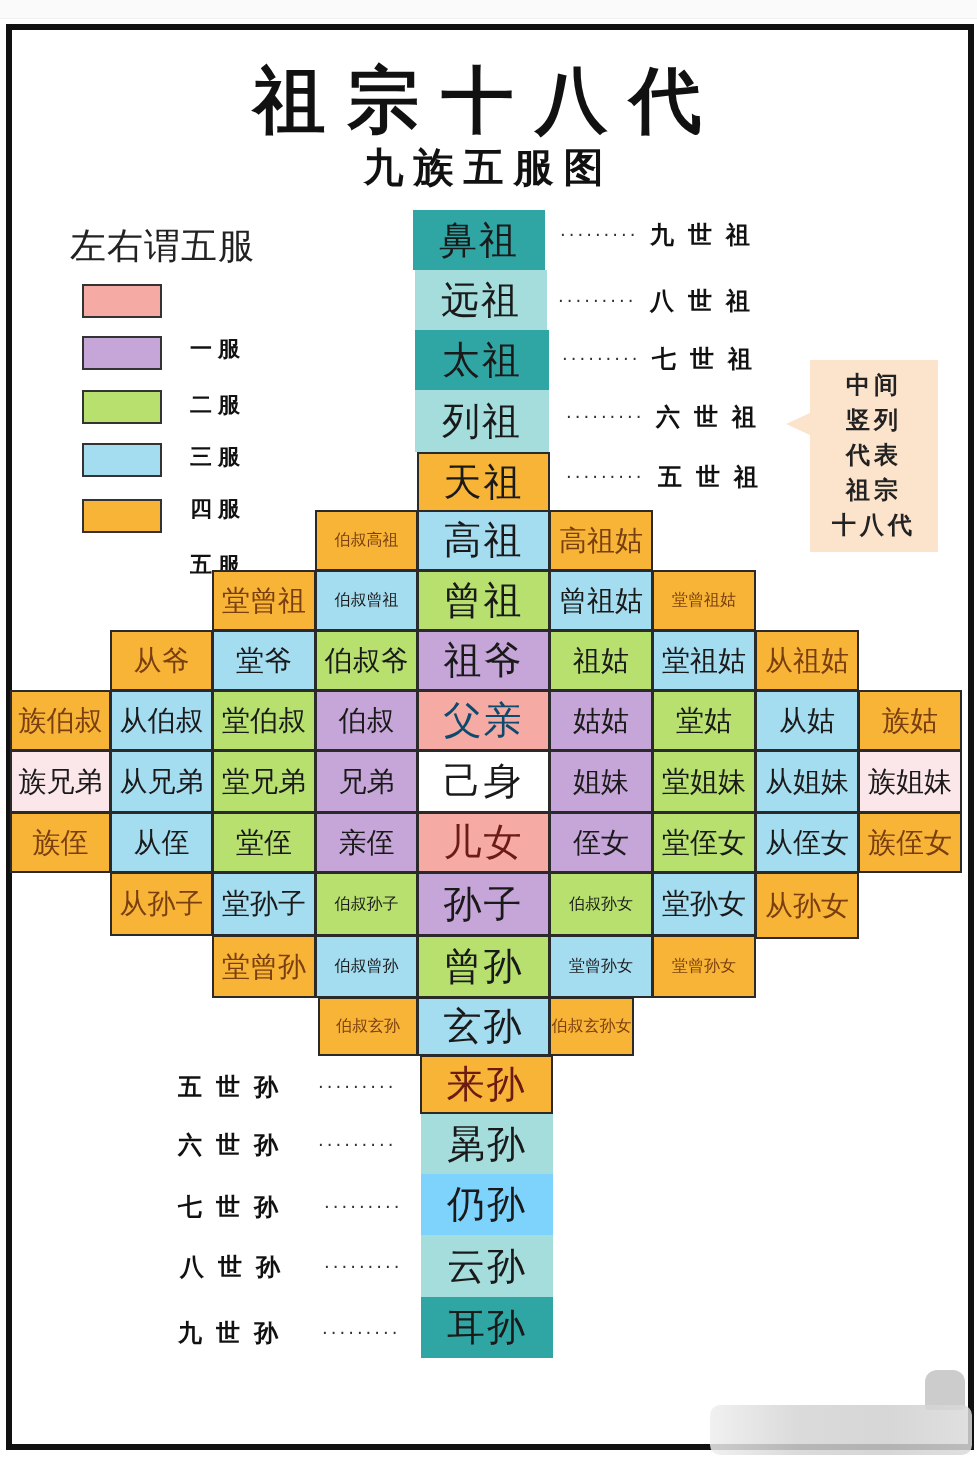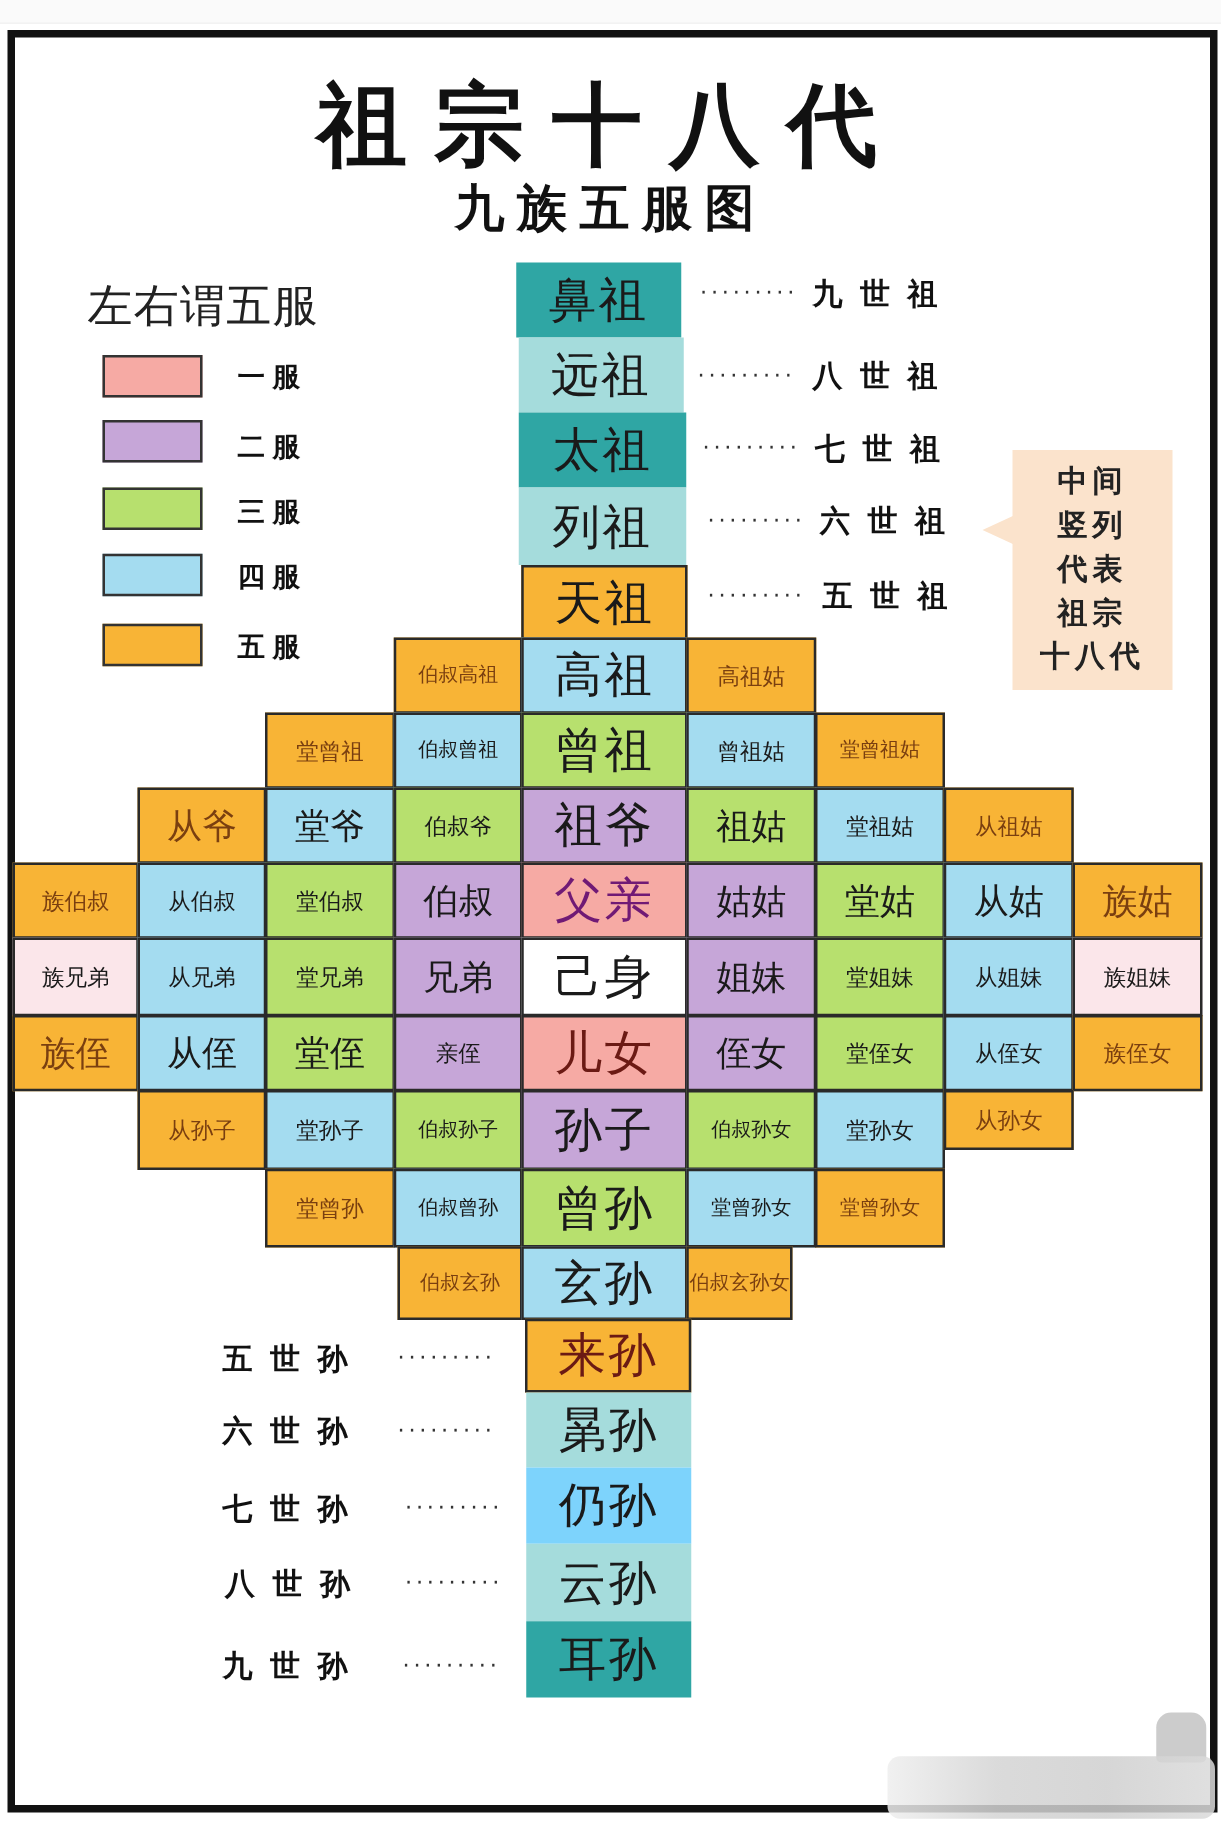--- a/index.html
+++ b/index.html
@@ -6,26 +6,26 @@
   body { width:977px; height:1463px; position:relative; overflow:hidden;
          font-family:"DejaVu Sans", "Liberation Sans", sans-serif; color:#1a1a1a; }
   .topstrip { position:absolute; left:0; top:0; width:977px; height:18px; background:#fafafa; border-bottom:1px solid #f0f0f0; }
   .frame { position:absolute; left:6px; top:24px; width:956px; height:1414px;
            border:6px solid #111; background:#fff; box-sizing:content-box; }
   .abs { position:absolute; }
   .title { left:0; width:977px; top:58px; text-align:center; font-size:72px; letter-spacing:22px; font-weight:bold; color:#111; line-height:84px; }
   .subtitle { left:0; width:977px; top:142px; text-align:center; font-size:40px; letter-spacing:10px; font-weight:bold; color:#111; line-height:50px; }
   .legend-title { left:70px; top:222px; font-size:36px; color:#222; line-height:48px; letter-spacing:1px; }
   .legend-swatch { left:82px; width:80px; height:34px; border:2px solid #333; box-sizing:border-box; }
-  .legend-label { left:190px; font-size:22px; font-weight:bold; color:#111; letter-spacing:6px; line-height:34px; }
+  .legend-label { left:190px; font-size:22px; font-weight:bold; color:#111; letter-spacing:6px; line-height:34px;margin-top:46px; }
   .cell { position:absolute; box-sizing:border-box; border:2px solid #2a2a2a;
           display:flex; align-items:center; justify-content:center; white-space:nowrap; overflow:hidden; }
   .c-big { font-size:38px; letter-spacing:2px; }
   .c-mid { font-size:28px; }
-  .c-sm  { font-size:18px; }
+  .c-sm  { font-size:28px; }
   .c-xs  { font-size:16px; }
   .c-xxs { font-size:16px; }
   .noborder { border:none; }
   .gen-note { font-size:24px; font-weight:bold; color:#111; letter-spacing:14px; line-height:34px; }
   .dots { font-size:18px; color:#333; letter-spacing:3px; line-height:34px; }
   .bubble { left:810px; top:360px; width:128px; height:192px; background:#fbe3cc; }
   .bubble-tail { left:786px; top:412px; width:0; height:0; border-top:12px solid transparent; border-bottom:12px solid transparent; border-right:26px solid #fbe3cc; }
   .bubble-text { left:810px; top:368px; width:128px; text-align:center; font-size:24px; font-weight:bold; line-height:35px; color:#222; letter-spacing:4px; }
   .watermark { left:710px; top:1405px; width:262px; height:50px; background:linear-gradient(90deg,#eeeeee,#d4d4d4,#cfcfcf,#dadada); border-radius:10px; opacity:0.85; }
   .watermark2 { left:925px; top:1370px; width:40px; height:40px; background:#cccccc; border-radius:12px 12px 4px 4px; }
@@ -93,21 +93,21 @@
 <div class="cell c-sm" style="left:315px;top:630px;width:103px;height:61px;background:#b7e06e">伯叔爷</div>
 <div class="cell c-big" style="left:417px;top:630px;width:133px;height:61px;background:#c6a6d8">祖爷</div>
 <div class="cell c-mid" style="left:549px;top:630px;width:104px;height:61px;background:#b7e06e">祖姑</div>
 <div class="cell c-sm" style="left:652px;top:630px;width:104px;height:61px;background:#a4dcf0">堂祖姑</div>
 <div class="cell c-sm" style="left:755px;top:630px;width:104px;height:61px;background:#f8b436;color:#7a3f10">从祖姑</div>
 
 <div class="cell c-sm" style="left:10px;top:690px;width:101px;height:61px;background:#f8b436;color:#7a3f10">族伯叔</div>
 <div class="cell c-sm" style="left:110px;top:690px;width:103px;height:61px;background:#a4dcf0">从伯叔</div>
 <div class="cell c-sm" style="left:212px;top:690px;width:104px;height:61px;background:#b7e06e">堂伯叔</div>
 <div class="cell c-mid" style="left:315px;top:690px;width:103px;height:61px;background:#c6a6d8">伯叔</div>
-<div class="cell c-big" style="left:417px;top:690px;width:133px;height:61px;background:#f6aaa4;color:#701a75">父亲</div>
+<div class="cell c-big" style="left:417px;top:690px;width:133px;height:61px;background:#f6aaa4;color:#0c4a6e">父亲</div>
 <div class="cell c-mid" style="left:549px;top:690px;width:104px;height:61px;background:#c6a6d8">姑姑</div>
 <div class="cell c-mid" style="left:652px;top:690px;width:104px;height:61px;background:#b7e06e">堂姑</div>
 <div class="cell c-mid" style="left:755px;top:690px;width:104px;height:61px;background:#a4dcf0">从姑</div>
 <div class="cell c-mid" style="left:858px;top:690px;width:104px;height:61px;background:#f8b436;color:#7a3f10">族姑</div>
 
 <div class="cell c-sm" style="left:10px;top:750px;width:101px;height:63px;background:#fbe6ea">族兄弟</div>
 <div class="cell c-sm" style="left:110px;top:750px;width:103px;height:63px;background:#a4dcf0">从兄弟</div>
 <div class="cell c-sm" style="left:212px;top:750px;width:104px;height:63px;background:#b7e06e">堂兄弟</div>
 <div class="cell c-mid" style="left:315px;top:750px;width:103px;height:63px;background:#c6a6d8">兄弟</div>
 <div class="cell c-big" style="left:417px;top:750px;width:133px;height:63px;background:#ffffff">己身</div>
@@ -125,21 +125,21 @@
 <div class="cell c-sm" style="left:652px;top:812px;width:104px;height:61px;background:#b7e06e">堂侄女</div>
 <div class="cell c-sm" style="left:755px;top:812px;width:104px;height:61px;background:#a4dcf0">从侄女</div>
 <div class="cell c-sm" style="left:858px;top:812px;width:104px;height:61px;background:#f8b436;color:#7a3f10">族侄女</div>
 
 <div class="cell c-sm" style="left:110px;top:872px;width:103px;height:64px;background:#f8b436;color:#7a3f10">从孙子</div>
 <div class="cell c-sm" style="left:212px;top:872px;width:104px;height:64px;background:#a4dcf0">堂孙子</div>
 <div class="cell c-xs" style="left:315px;top:872px;width:103px;height:64px;background:#b7e06e">伯叔孙子</div>
 <div class="cell c-big" style="left:417px;top:872px;width:133px;height:64px;background:#c6a6d8">孙子</div>
 <div class="cell c-xs" style="left:549px;top:872px;width:104px;height:64px;background:#b7e06e">伯叔孙女</div>
 <div class="cell c-sm" style="left:652px;top:872px;width:104px;height:64px;background:#a4dcf0">堂孙女</div>
-<div class="cell c-sm" style="left:755px;top:872px;width:104px;height:48px;background:#f8b436;color:#7a3f10">从孙女</div>
+<div class="cell c-sm" style="left:755px;top:872px;width:104px;height:67px;background:#f8b436;color:#7a3f10">从孙女</div>
 
 <div class="cell c-sm" style="left:212px;top:935px;width:104px;height:63px;background:#f8b436;color:#7a3f10">堂曾孙</div>
 <div class="cell c-xs" style="left:315px;top:935px;width:103px;height:63px;background:#a4dcf0">伯叔曾孙</div>
 <div class="cell c-big" style="left:417px;top:935px;width:133px;height:63px;background:#b7e06e">曾孙</div>
 <div class="cell c-xxs" style="left:549px;top:935px;width:104px;height:63px;background:#a4dcf0">堂曾孙女</div>
 <div class="cell c-xs" style="left:652px;top:935px;width:104px;height:63px;background:#f8b436;color:#7a3f10">堂曾孙女</div>
 
 <div class="cell c-xs" style="left:318px;top:997px;width:100px;height:59px;background:#f8b436;color:#7a3f10">伯叔玄孙</div>
 <div class="cell c-big" style="left:417px;top:997px;width:133px;height:59px;background:#a4dcf0">玄孙</div>
 <div class="cell c-xxs" style="left:549px;top:997px;width:85px;height:59px;background:#f8b436;color:#7a3f10">伯叔玄孙女</div>

